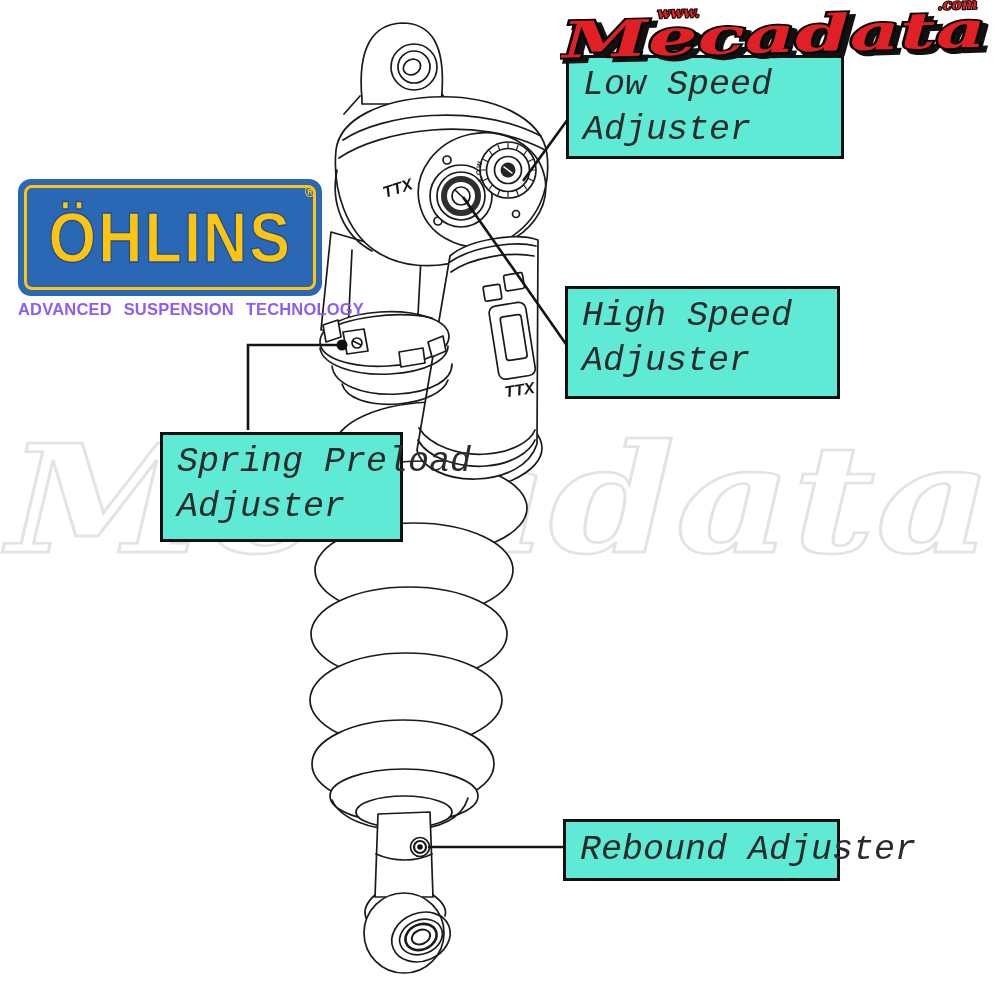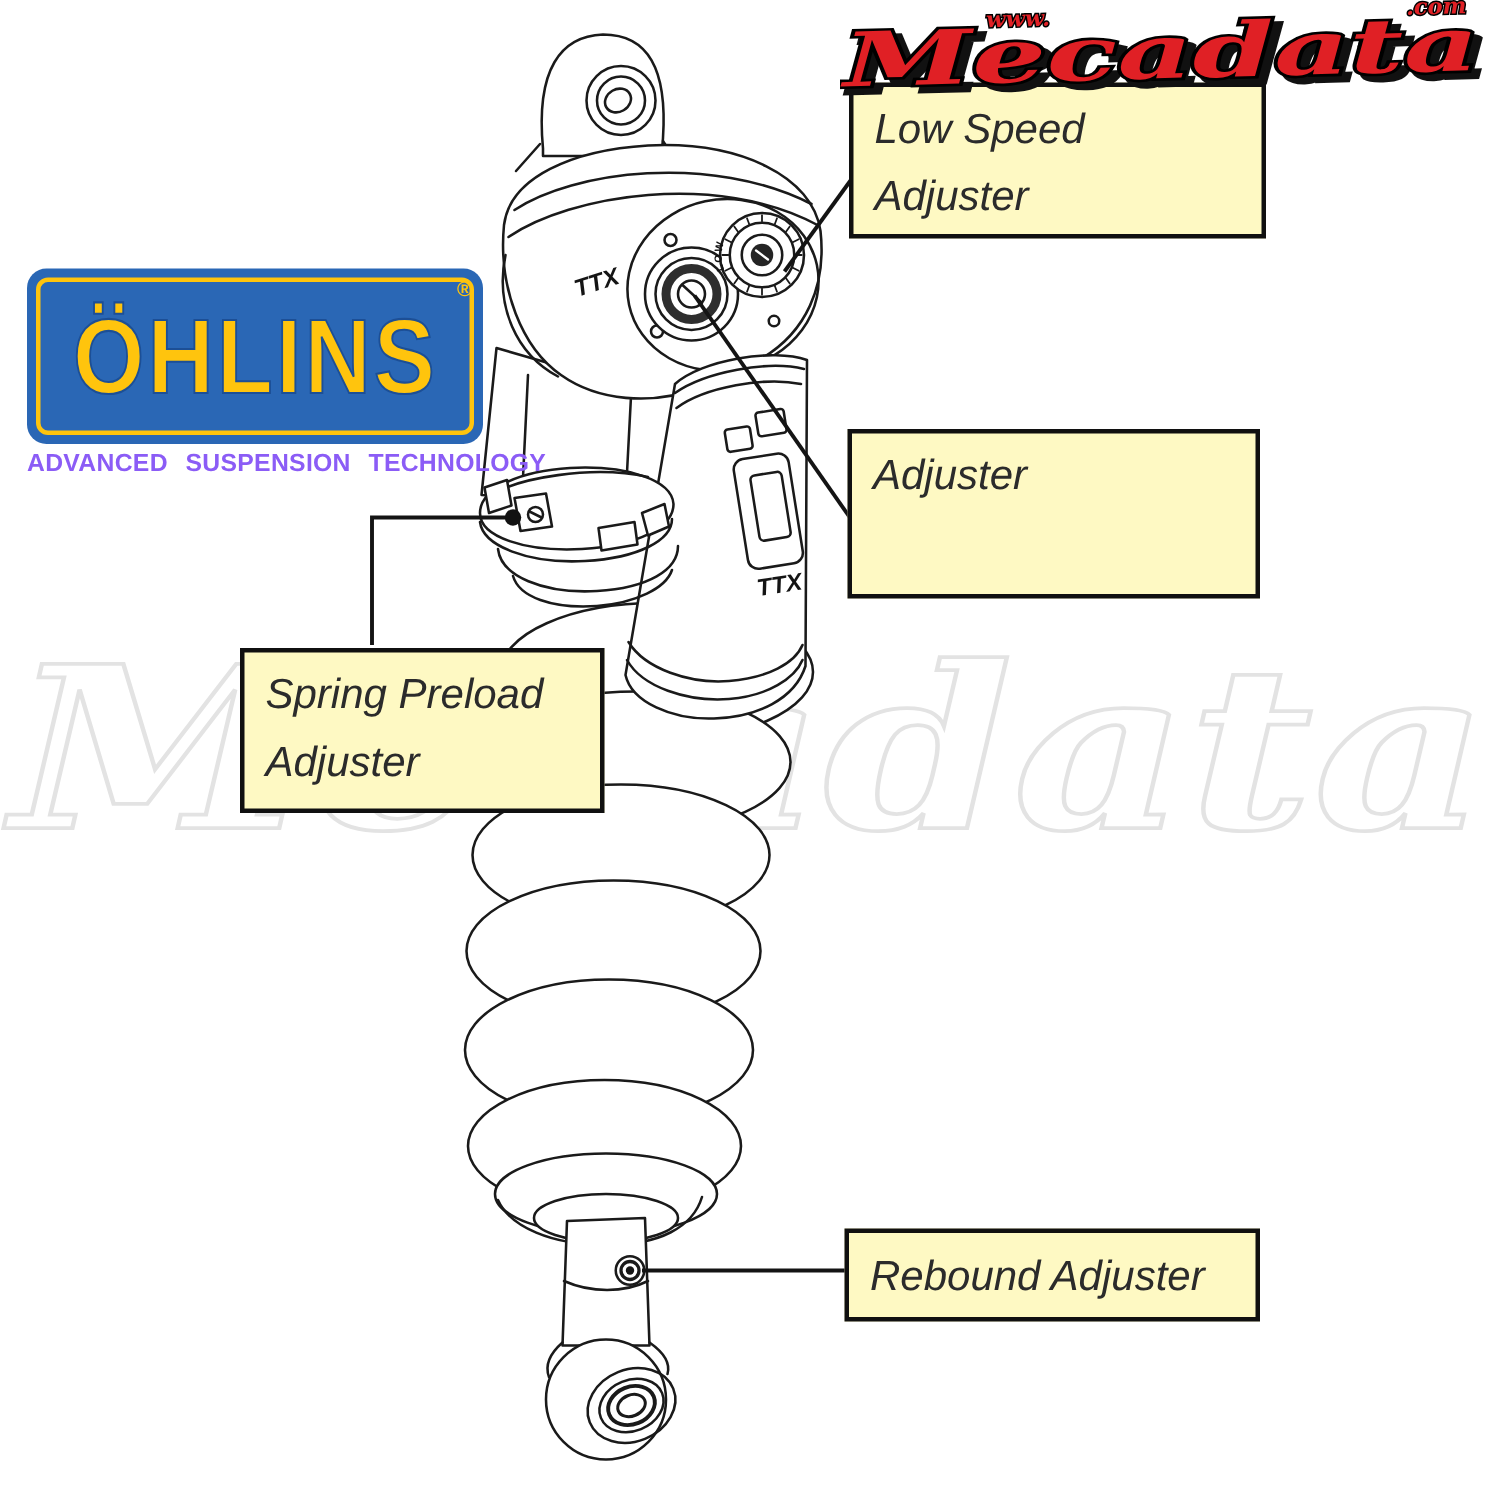--- a/index.html
+++ b/index.html
@@ -3,24 +3,24 @@
 <meta charset="utf-8">
 <style>
   html,body{margin:0;padding:0;}
   body{
     width:1000px;height:1000px;position:relative;overflow:hidden;
     background:#ffffff;font-family:"Liberation Sans",sans-serif;
   }
   #art{position:absolute;left:0;top:0;z-index:1;}
   
   .label-box{
-    position:absolute;z-index:3;background:#fef9c3;border:3px solid #101010;
+    position:absolute;z-index:3;background:#5eead4;border:3px solid #101010;
     box-sizing:border-box;color:#2b2b2b;font-style:italic;
-    font-size:28px;line-height:45px;padding:5px 4px 0 14px;
-    font-family:Liberation Sans, sans-serif;white-space:nowrap;
+    font-size:35px;line-height:45px;padding:5px 4px 0 14px;
+    font-family:Liberation Mono, monospace;white-space:nowrap;
   }
   #box-low-speed   {left:566px;top:55px; width:278px;height:104px;}
   #box-high-speed  {left:565px;top:286px;width:275px;height:113px;}
   #box-spring-preload{left:160px;top:432px;width:243px;height:110px;}
   #box-rebound     {left:563px;top:819px;width:277px;height:62px;display:flex;align-items:center;padding-top:0;}
   
   #mecadata-logo{position:absolute;left:560px;top:0;z-index:4;}
   
   #ohlins-logo{position:absolute;left:18px;top:179px;width:304px;z-index:3;}
   #ohlins-plate{
@@ -216,20 +216,21 @@
   </div>
   <div id="ohlins-tagline">ADVANCED SUSPENSION TECHNOLOGY</div>
 </div>
 
 <div class="label-box" id="box-low-speed">
   <div>Low Speed</div>
   <div>Adjuster</div>
 </div>
 
 <div class="label-box" id="box-high-speed">
+  <div>High Speed</div>
   <div>Adjuster</div>
 </div>
 
 <div class="label-box" id="box-spring-preload">
   <div>Spring Preload</div>
   <div>Adjuster</div>
 </div>
 
 <div class="label-box" id="box-rebound">
   <div>Rebound Adjuster</div>

